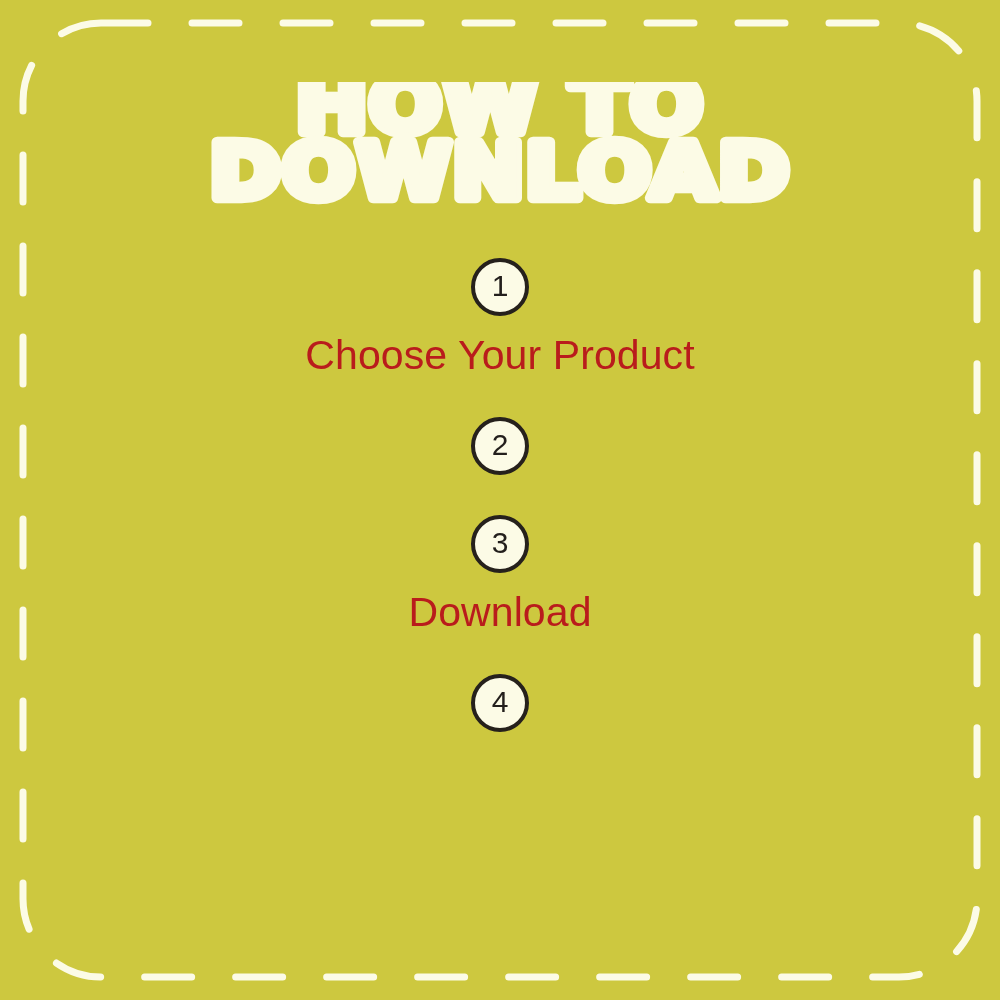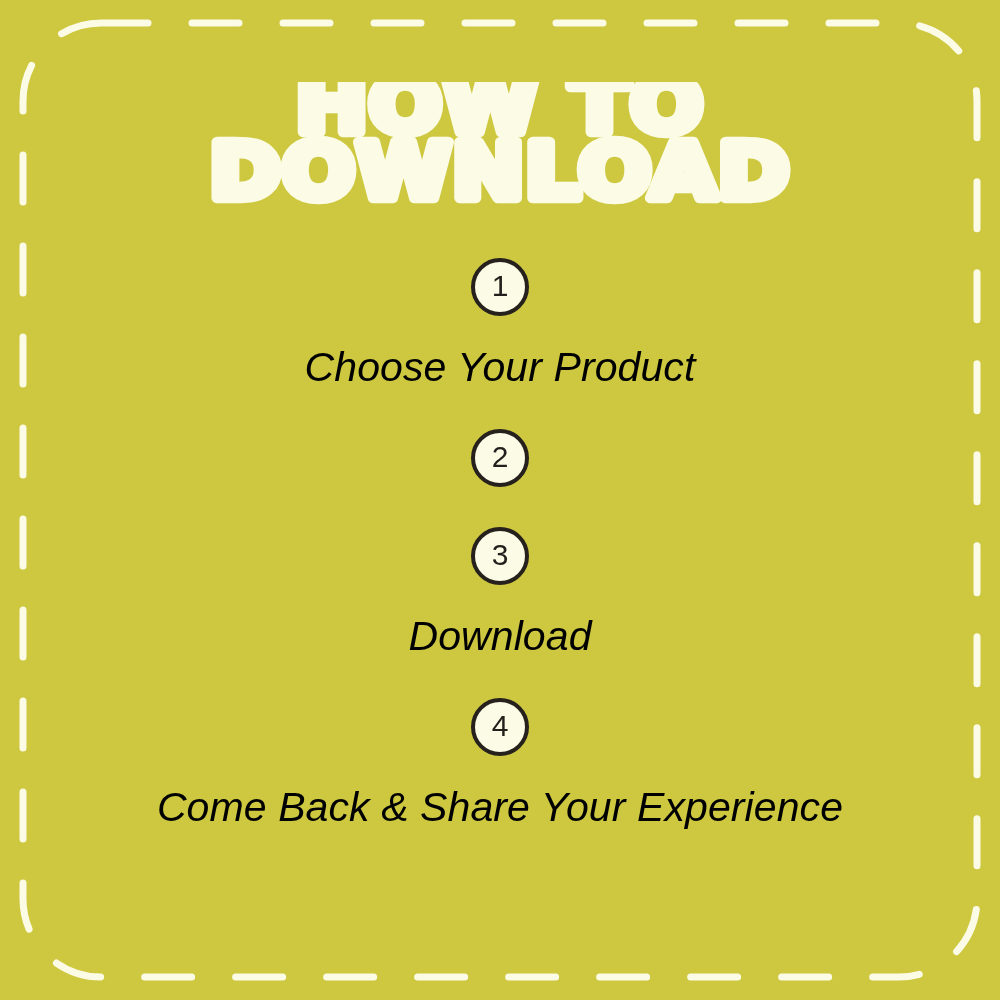--- a/index.html
+++ b/index.html
@@ -72,29 +72,28 @@
   .step-badge-num {
     font-family: "Liberation Sans", sans-serif;
     font-size: 30px;
     font-weight: 400;
     line-height: 1;
     color: #231f1c;
     letter-spacing: 0;
     transform: translateY(-1px);
   }
   .step-label {
-    margin-top: 30px;
+    margin-top: 18px;
     font-family: "Liberation Sans", sans-serif;
     font-size: 41px;
     font-weight: 500;
     line-height: 1.05;
-    color: #000000;
+    color: #b91c1c;
     letter-spacing: 0.1px;
     white-space: nowrap;
-    font-style: italic;
   }
   .step:nth-child(1) { margin-bottom: 40px; }
   .step:nth-child(2) { margin-bottom: 40px; }
   .step:nth-child(3) { margin-bottom: 40px; }
   .step:nth-child(4) { margin-bottom: 0; }
 </style>
 </head>
 <body>
 
 <div id="poster">
@@ -131,17 +130,16 @@
       <div class="step-badge">
         <span class="step-badge-num">3</span>
       </div>
       <div class="step-label">Download</div>
     </div>
 
     <div class="step">
       <div class="step-badge">
         <span class="step-badge-num">4</span>
       </div>
-      <div class="step-label">Come Back &amp; Share Your Experience</div>
     </div>
 
   </div>
 </div>
 
 </body></html>

